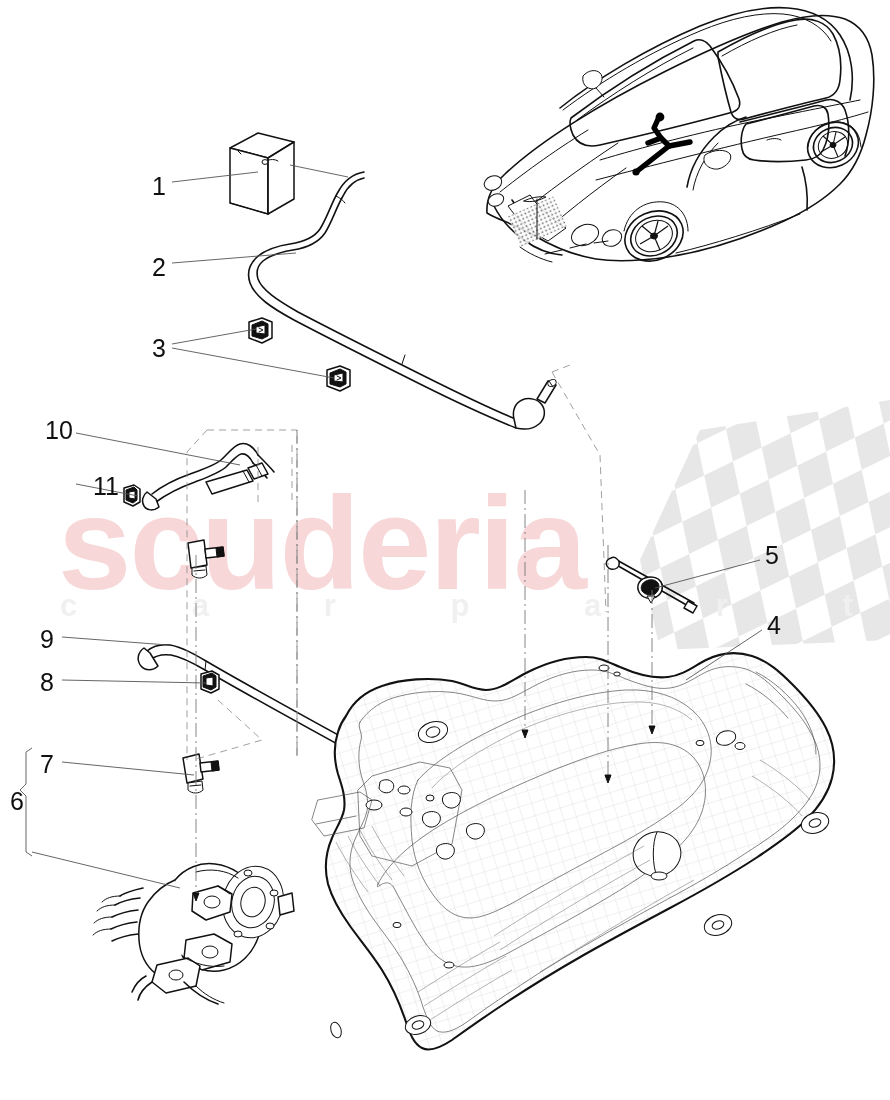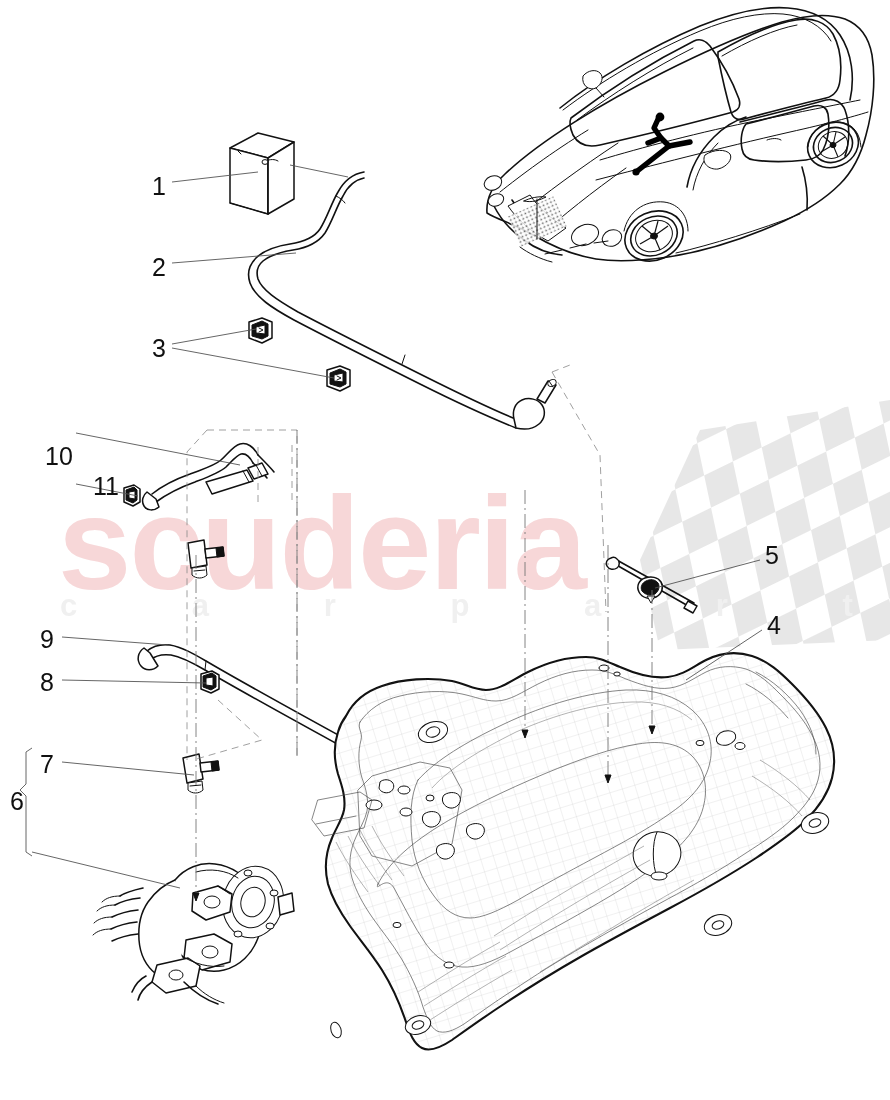--- a/index.html
+++ b/index.html
@@ -705,21 +705,21 @@
         <line class="leader" x1="32" y1="852" x2="180" y2="888"></line>
       </g>
 
     </svg>
   </div>
 
   <div class="layer" id="label-layer">
     <div class="callout" style="left:152px;top:174px;">1</div>
     <div class="callout" style="left:152px;top:255px;">2</div>
     <div class="callout" style="left:152px;top:336px;">3</div>
-    <div class="callout" style="left:45px;top:444px;">10</div>
+    <div class="callout" style="left:45px;top:418px;">10</div>
     <div class="callout" style="left:45px;top:474px;margin-left:48px;">11</div>
     <div class="callout" style="left:40px;top:627px;">9</div>
     <div class="callout" style="left:40px;top:670px;">8</div>
     <div class="callout" style="left:40px;top:752px;">7</div>
     <div class="callout" style="left:10px;top:789px;">6</div>
     <div class="callout" style="left:765px;top:543px;">5</div>
     <div class="callout" style="left:767px;top:613px;">4</div>
   </div>
 
 </div>

